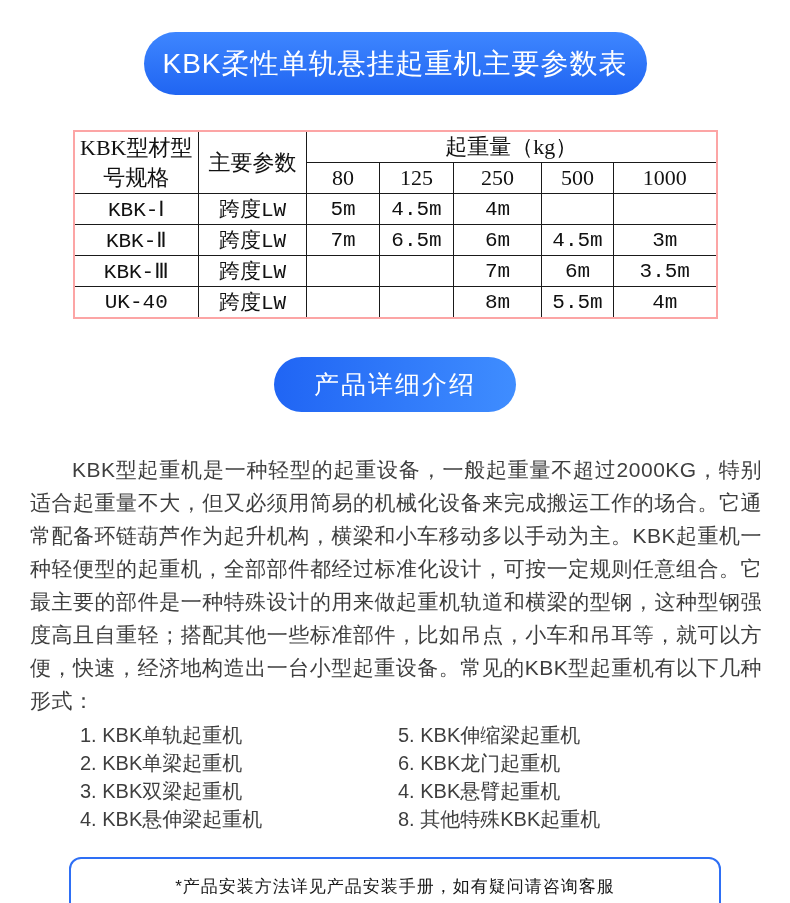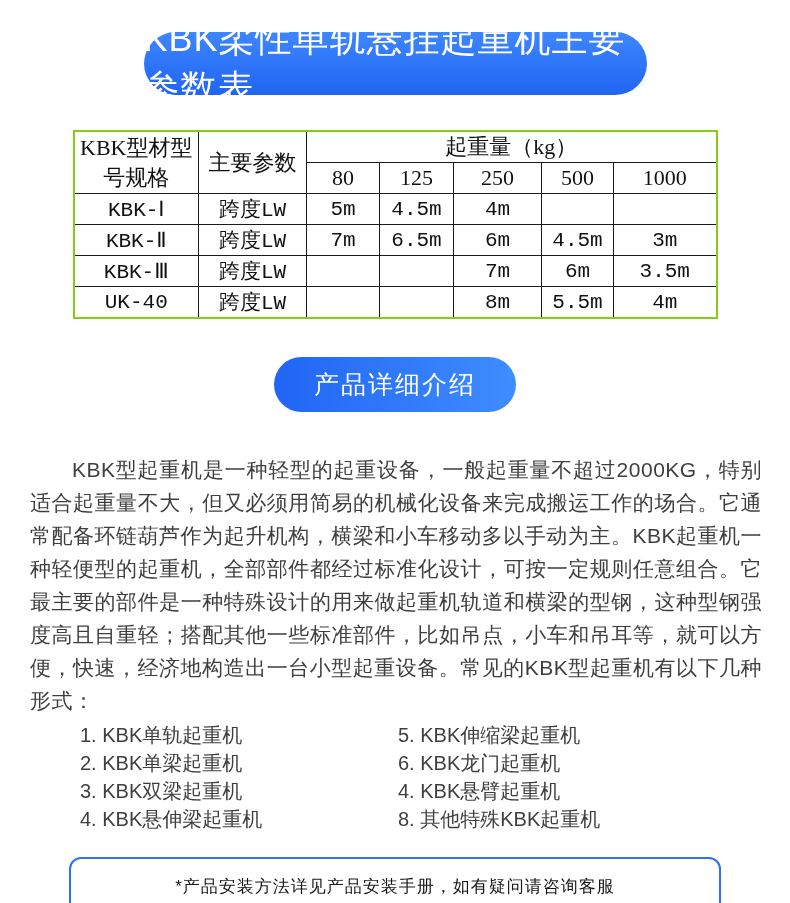--- a/index.html
+++ b/index.html
@@ -23,30 +23,30 @@
     height: 63px;
     margin: 32px auto 0 auto;
     background: linear-gradient(180deg, #3e86ff 0%, #2065f2 100%);
     border-radius: 32px;
     display: flex;
     align-items: center;
     justify-content: center;
   }
   .banner span {
     color: #ffffff;
-    font-size: 36px;
+    font-size: 28px;
     letter-spacing: 1px;
   }
 
   
   table.spec-table {
     width: 643px;
     margin: 35px auto 0 auto;
     border-collapse: collapse;
-    border: 2px solid #84cc16;
+    border: 2px solid #fca5a5;
     table-layout: fixed;
     font-family: "Liberation Serif", "DejaVu Serif", serif;
     color: #111111;
   }
   table.spec-table th,
   table.spec-table td {
     border: 1px solid #1a1a1a;
     text-align: center;
     vertical-align: middle;
     padding: 0 2px;

